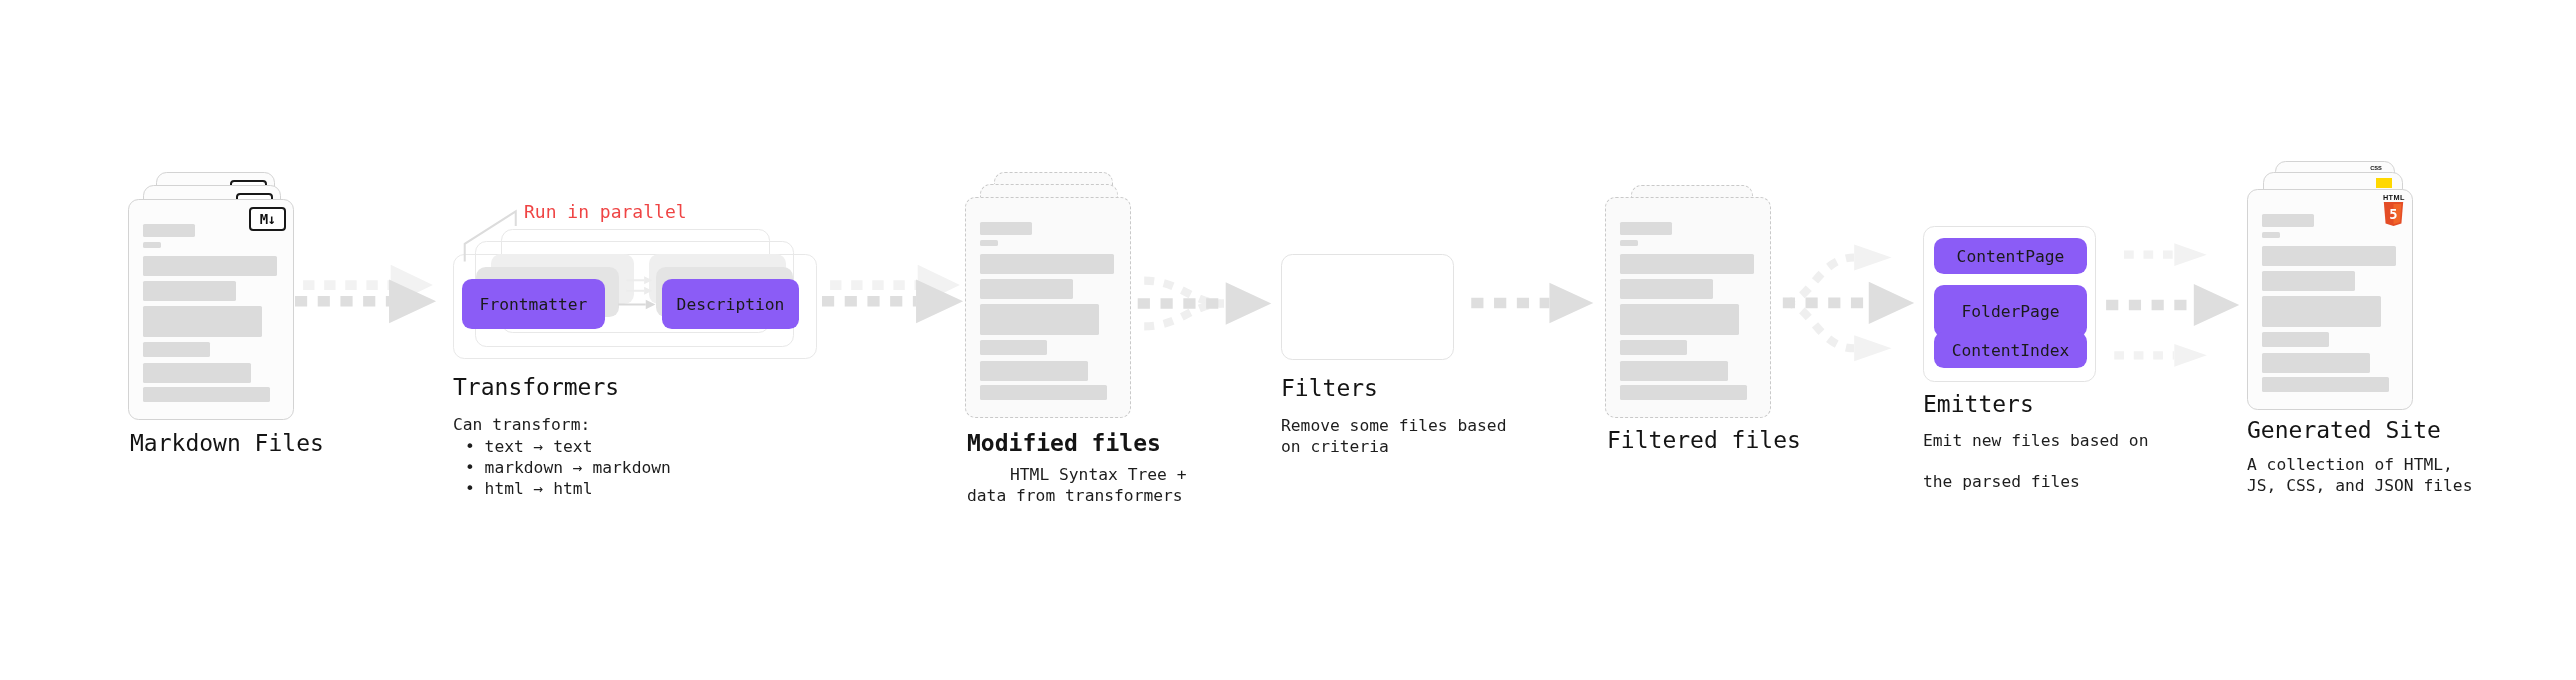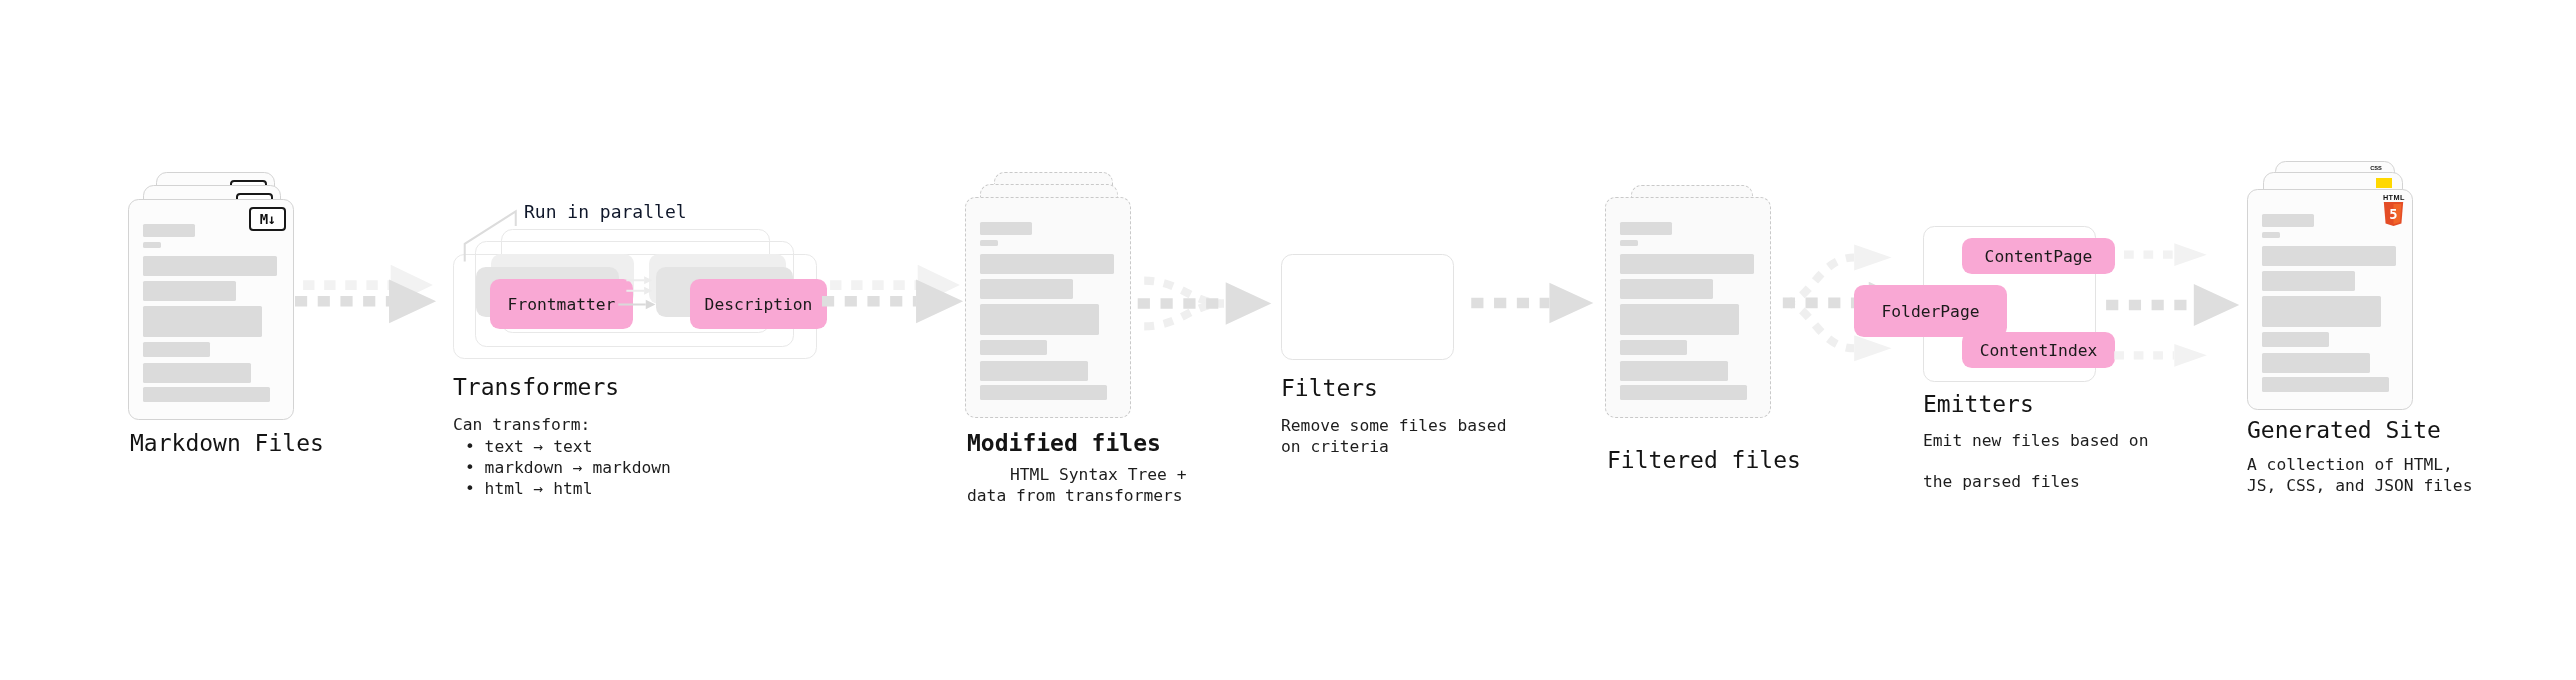--- a/index.html
+++ b/index.html
@@ -10,28 +10,28 @@
   
   .card{position:absolute;background:#fcfcfc;border:1.6px solid #d3d3d3;border-radius:10.6px;box-sizing:border-box;}
   .card.dashed{border-style:dashed;border-color:#c9c9c9;background:#fafafa;}
   .bar{position:absolute;background:#dbdbdb;border-radius:1.6px;left:14px;}
   
   .md-badge{position:absolute;top:6.5px;right:7.3px;width:32.5px;height:20.3px;border:2.4px solid #181818;border-radius:4.1px;
     background:#ffffff;display:flex;align-items:center;justify-content:center;font-weight:bold;font-size:14px;letter-spacing:-0.8px;color:#111;}
   
   .stage-label{position:absolute;font-size:23px;line-height:24.4px;color:#141414;white-space:pre;}
   .desc{position:absolute;font-size:16.3px;line-height:21px;color:#1d1d1d;white-space:pre;}
-  .annotation{position:absolute;font-size:18px;color:#0f172a;white-space:pre;}
+  .annotation{position:absolute;font-size:18px;color:#ef4444;white-space:pre;}
   
   .tbox{position:absolute;border:1.6px solid #e8e8e8;border-radius:11.4px;box-sizing:border-box;background:transparent;}
   
   .container-box{position:absolute;border:1.6px solid #e3e3e3;border-radius:11.4px;background:#ffffff;box-sizing:border-box;}
   
-  .btn{position:absolute;background:#f9a8d4;border-radius:9.8px;display:flex;align-items:center;justify-content:center;
-    font-size:16.3px;color:#1a1a1a;box-sizing:border-box;white-space:pre;margin-left:28px;}
+  .btn{position:absolute;background:#8b5cf6;border-radius:9.8px;display:flex;align-items:center;justify-content:center;
+    font-size:16.3px;color:#1a1a1a;box-sizing:border-box;white-space:pre;}
   .ghost-btn{position:absolute;border-radius:9.8px;}
   .g1{background:#e4e4e4;}
   .g2{background:#efefef;}
   
   .html5-logo{position:absolute;top:4.1px;right:8.1px;width:21px;text-align:right;}
   .html5-word{font-family:"Liberation Sans",sans-serif;font-weight:bold;font-size:7.3px;line-height:8.1px;color:#111;letter-spacing:0.4px;}
   .css-badge{position:absolute;top:4.1px;right:9.8px;width:16.3px;text-align:center;}
   .css-word{font-family:"Liberation Sans",sans-serif;font-weight:bold;font-size:5.7px;line-height:5.7px;color:#111;}
   .css-bar{width:13px;height:3.3px;background:#2f6fed;margin:0.8px auto 0 auto;}
   .js-badge{position:absolute;top:4.9px;right:9.8px;width:16.3px;height:10.6px;background:#ffd800;}
@@ -144,34 +144,34 @@
   <div class="card dashed" style="left:1605px;top:197px;width:166px;height:221px;">
     <div class="bar" style="top:24.4px;width:52px;height:13px;"></div>
     <div class="bar" style="top:42px;width:18px;height:5.7px;"></div>
     <div class="bar" style="top:56px;width:134px;height:20.3px;"></div>
     <div class="bar" style="top:81px;width:93px;height:20.3px;"></div>
     <div class="bar" style="top:106px;width:119px;height:31px;"></div>
     <div class="bar" style="top:142px;width:67px;height:15.4px;"></div>
     <div class="bar" style="top:163px;width:108px;height:19.5px;"></div>
     <div class="bar" style="top:187px;width:127px;height:15.4px;"></div>
   </div>
-  <div class="stage-label" style="left:1607px;top:448px;">Filtered files</div>
+  <div class="stage-label" style="left:1607px;top:428px;">Filtered files</div>
 
   <svg style="left:1781px;top:238px;" width="135" height="133" viewBox="0 0 166 164">
     <path d="M 4,80 C 36,80 46,24 90,24" fill="none" stroke="#efefef" stroke-width="10" stroke-dasharray="12 12"></path>
     <polygon points="90,8 136,24 90,40" fill="#f2f2f2"></polygon>
     <path d="M 4,80 C 36,80 46,136 90,136" fill="none" stroke="#efefef" stroke-width="10" stroke-dasharray="12 12"></path>
     <polygon points="90,120 136,136 90,152" fill="#f2f2f2"></polygon>
     <line x1="2" y1="80" x2="108" y2="80" stroke="#dedede" stroke-width="13" stroke-dasharray="15 13"></line>
     <polygon points="108,54 164,80 108,106" fill="#dedede"></polygon>
   </svg>
 
   <div class="container-box" style="left:1923px;top:226px;width:173px;height:156px;"></div>
   <div class="btn" style="left:1934px;top:238px;width:153px;height:36px;">ContentPage</div>
-  <div class="btn" style="left:1826px;top:285px;width:153px;height:52px;">FolderPage</div>
+  <div class="btn" style="left:1934px;top:285px;width:153px;height:52px;">FolderPage</div>
   <div class="btn" style="left:1934px;top:332px;width:153px;height:36px;">ContentIndex</div>
   <div class="stage-label" style="left:1923px;top:392px;">Emitters</div>
   <div class="desc" style="left:1923px;top:430px;">Emit new files based on</div>
   <div class="desc" style="left:1923px;top:471px;">the parsed files</div>
 
   <svg style="left:2106px;top:236px;" width="135" height="138" viewBox="0 0 166 170">
     <line x1="22" y1="23" x2="84" y2="23" stroke="#f2f2f2" stroke-width="10" stroke-dasharray="12 12"></line>
     <polygon points="84,9 124,23 84,37" fill="#f2f2f2"></polygon>
     <line x1="0" y1="85" x2="108" y2="85" stroke="#dedede" stroke-width="13" stroke-dasharray="15 13"></line>
     <polygon points="108,59 164,85 108,111" fill="#dedede"></polygon>

